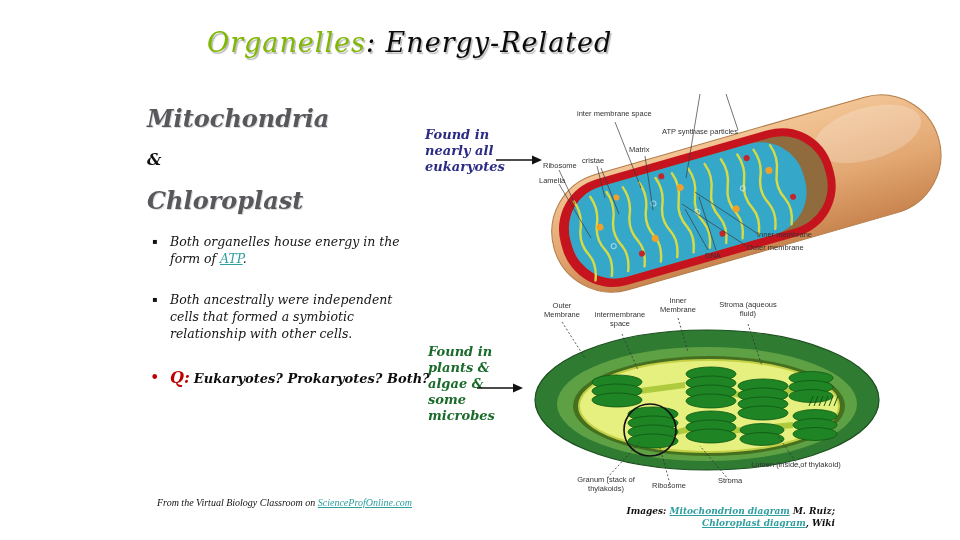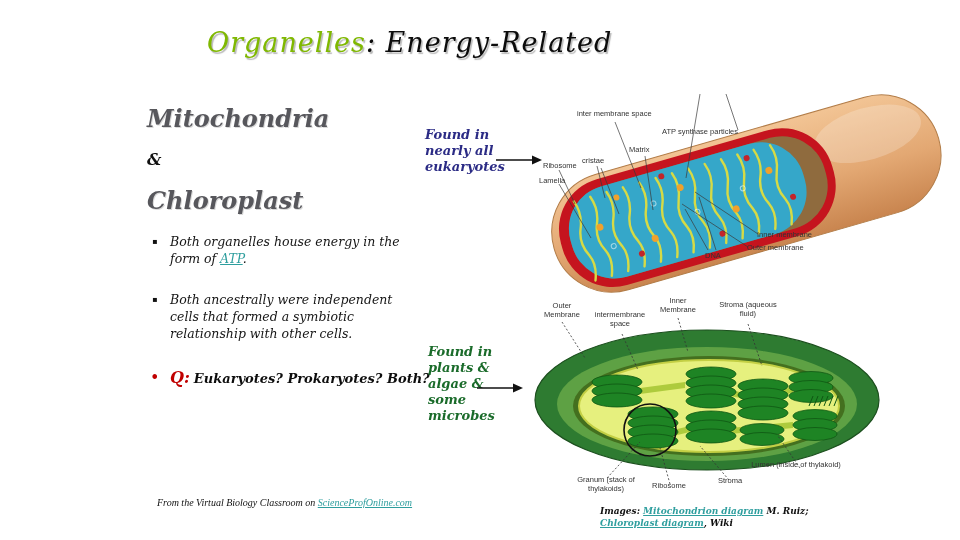--- a/index.html
+++ b/index.html
@@ -31,21 +31,21 @@
   .callout-mito{left:425px;top:127px;width:98px;color:#2B2B85;}
   .callout-chloro{left:428px;top:344px;width:86px;color:#1A6B2A;}
 
   
   .dlabel{position:absolute;font-family:"Liberation Sans",sans-serif;font-size:7.5px;
           color:#333;line-height:8.5px;}
   .dlabel-c{text-align:center;}
 
   
   .footer{left:157px;top:497px;font-size:10px;font-style:italic;color:#111;font-family:Liberation Serif, serif;}
-  .credits{left:600px;top:506px;width:235px;font-size:9px;font-weight:bold;
+  .credits{left:600px;top:506px;width:235px;text-align:right;font-size:9px;font-weight:bold;
            font-style:italic;color:#111;line-height:11.5px;}
 </style>
 </head>
 <body>
 
 <div class="slide">
 
   <div class="abs title">
     <span class="title-green">Organelles</span><span class="title-black">: Energy-Related</span>
   </div>

